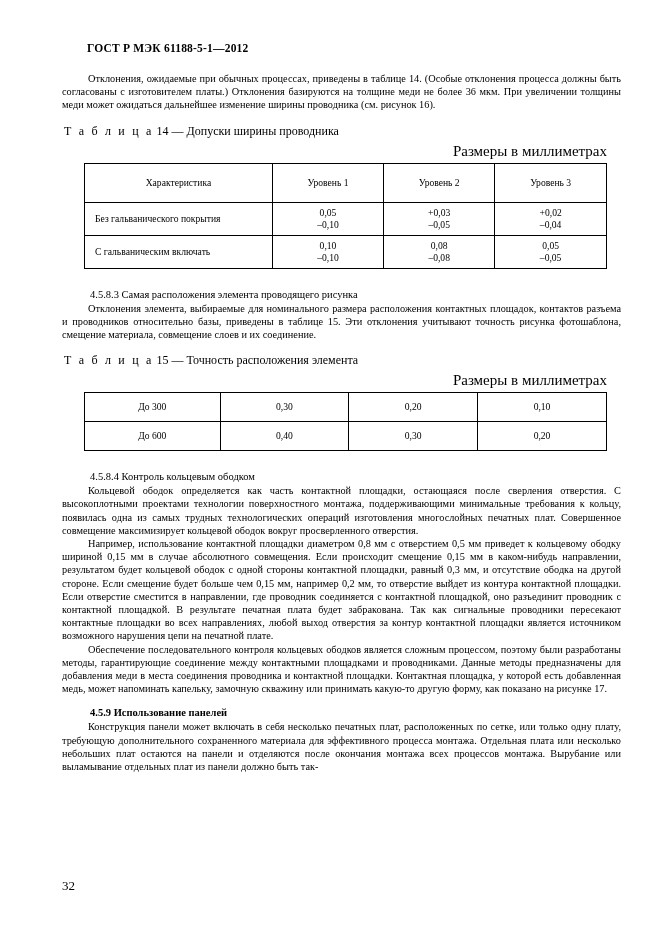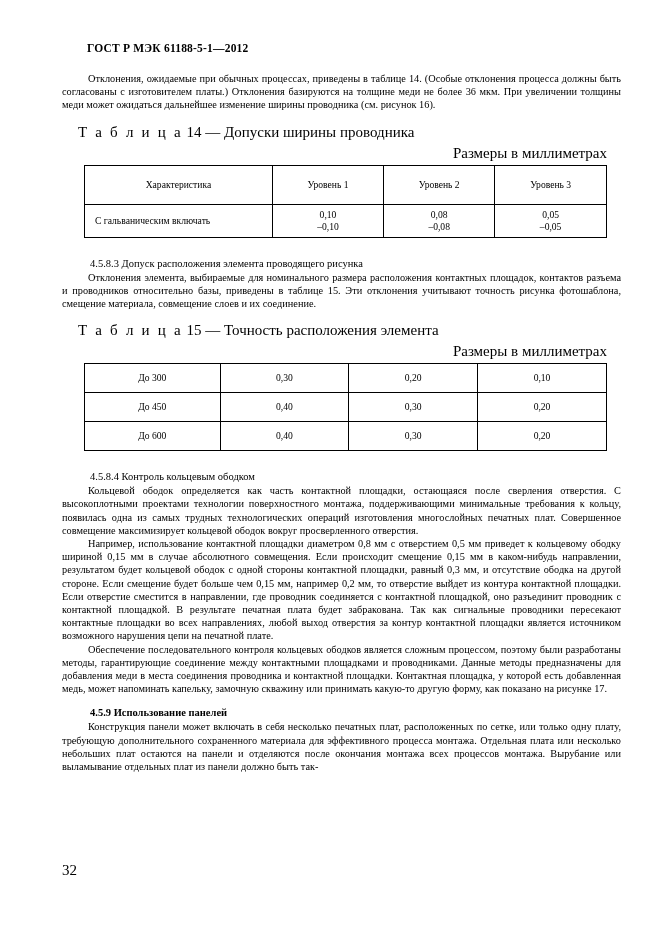--- a/index.html
+++ b/index.html
@@ -41,22 +41,22 @@
     line-height: 13.2px;
     margin: 0;
     text-align: justify;
     text-indent: 26px;
     hyphens: manual;
   }
   .sec-block {
     margin-bottom: 12px;
   }
   .table-caption {
-    font-size: 15px;
-    margin: 0 0 4px 16px;
+    font-size: 12px;
+    margin: 0 0 4px 2px;
   }
   .table-caption .spaced {
     letter-spacing: 2.2px;
   }
   .units-line {
     font-size: 15px;
     text-align: right;
     margin: 0 0 3px 0;
     padding-right: 14px;
   }
@@ -81,22 +81,22 @@
     height: 30px;
   }
   .t14 { margin-bottom: 0; }
   .t14 td { height: 20px; margin-top: 41px; }
   .t15 td { height: 20px; }
   .two-line { white-space: pre-line; }
   .gap-l { height: 20px; }
   .page-num {
     position: absolute;
     left: 62px;
-    bottom: 41px;
-    font-size: 15px;
+    bottom: 26px;
+    font-size: 13px;
   }
   .tbl-wrap {
     padding: 0 14px 0 22px;
   }
 </style>
 </head>
 <body>
 
 <div class="page">
 
@@ -120,36 +120,45 @@
           <col style="width:21.4%">
       </colgroup>
       <tbody>
         <tr>
           <td class="hdr">Характеристика</td>
           <td class="hdr">Уровень 1</td>
           <td class="hdr">Уровень 2</td>
           <td class="hdr">Уровень 3</td>
         </tr>
         <tr>
+          <td class="left">Без гальванического покрытия</td>
+          <td class="two-line">0,05
+–0,10</td>
+          <td class="two-line">+0,03
+–0,05</td>
+          <td class="two-line">+0,02
+–0,04</td>
+        </tr>
+        <tr>
           <td class="left">С гальваническим включать</td>
           <td class="two-line">0,10
 –0,10</td>
           <td class="two-line">0,08
 –0,08</td>
           <td class="two-line">0,05
 –0,05</td>
         </tr>
       </tbody>
     </table>
   </div>
 
   <div class="gap-l"></div>
 
   <div class="sec-block">
-    <div class="clause-title">4.5.8.3  Допуск расположения элемента проводящего рисунка</div>
+    <div class="clause-title">4.5.8.3  Самая расположения элемента проводящего рисунка</div>
     <p class="body-par">Отклонения элемента, выбираемые для номинального размера расположения контактных площадок, контактов разъема и проводников относительно базы, приведены в таблице 15. Эти отклонения учитывают точность рисунка фотошаблона, смещение материала, совмещение слоев и их соединение.</p>
   </div>
 
   <div class="table-caption">
     <span class="spaced">Т а б л и ц а</span>
     <span>15 — Точность расположения элемента</span>
   </div>
   <div class="units-line">Размеры в миллиметрах</div>
   <div class="tbl-wrap">
     <table class="gost t15">
@@ -160,26 +169,20 @@
           <col style="width:24.7%">
       </colgroup>
       <tbody>
         <tr>
           <td>До 300</td>
           <td>0,30</td>
           <td>0,20</td>
           <td>0,10</td>
         </tr>
         <tr>
-          <td>До 450</td>
-          <td>0,40</td>
-          <td>0,30</td>
-          <td>0,20</td>
-        </tr>
-        <tr>
           <td>До 600</td>
           <td>0,40</td>
           <td>0,30</td>
           <td>0,20</td>
         </tr>
       </tbody>
     </table>
   </div>
 
   <div class="gap-l"></div>

